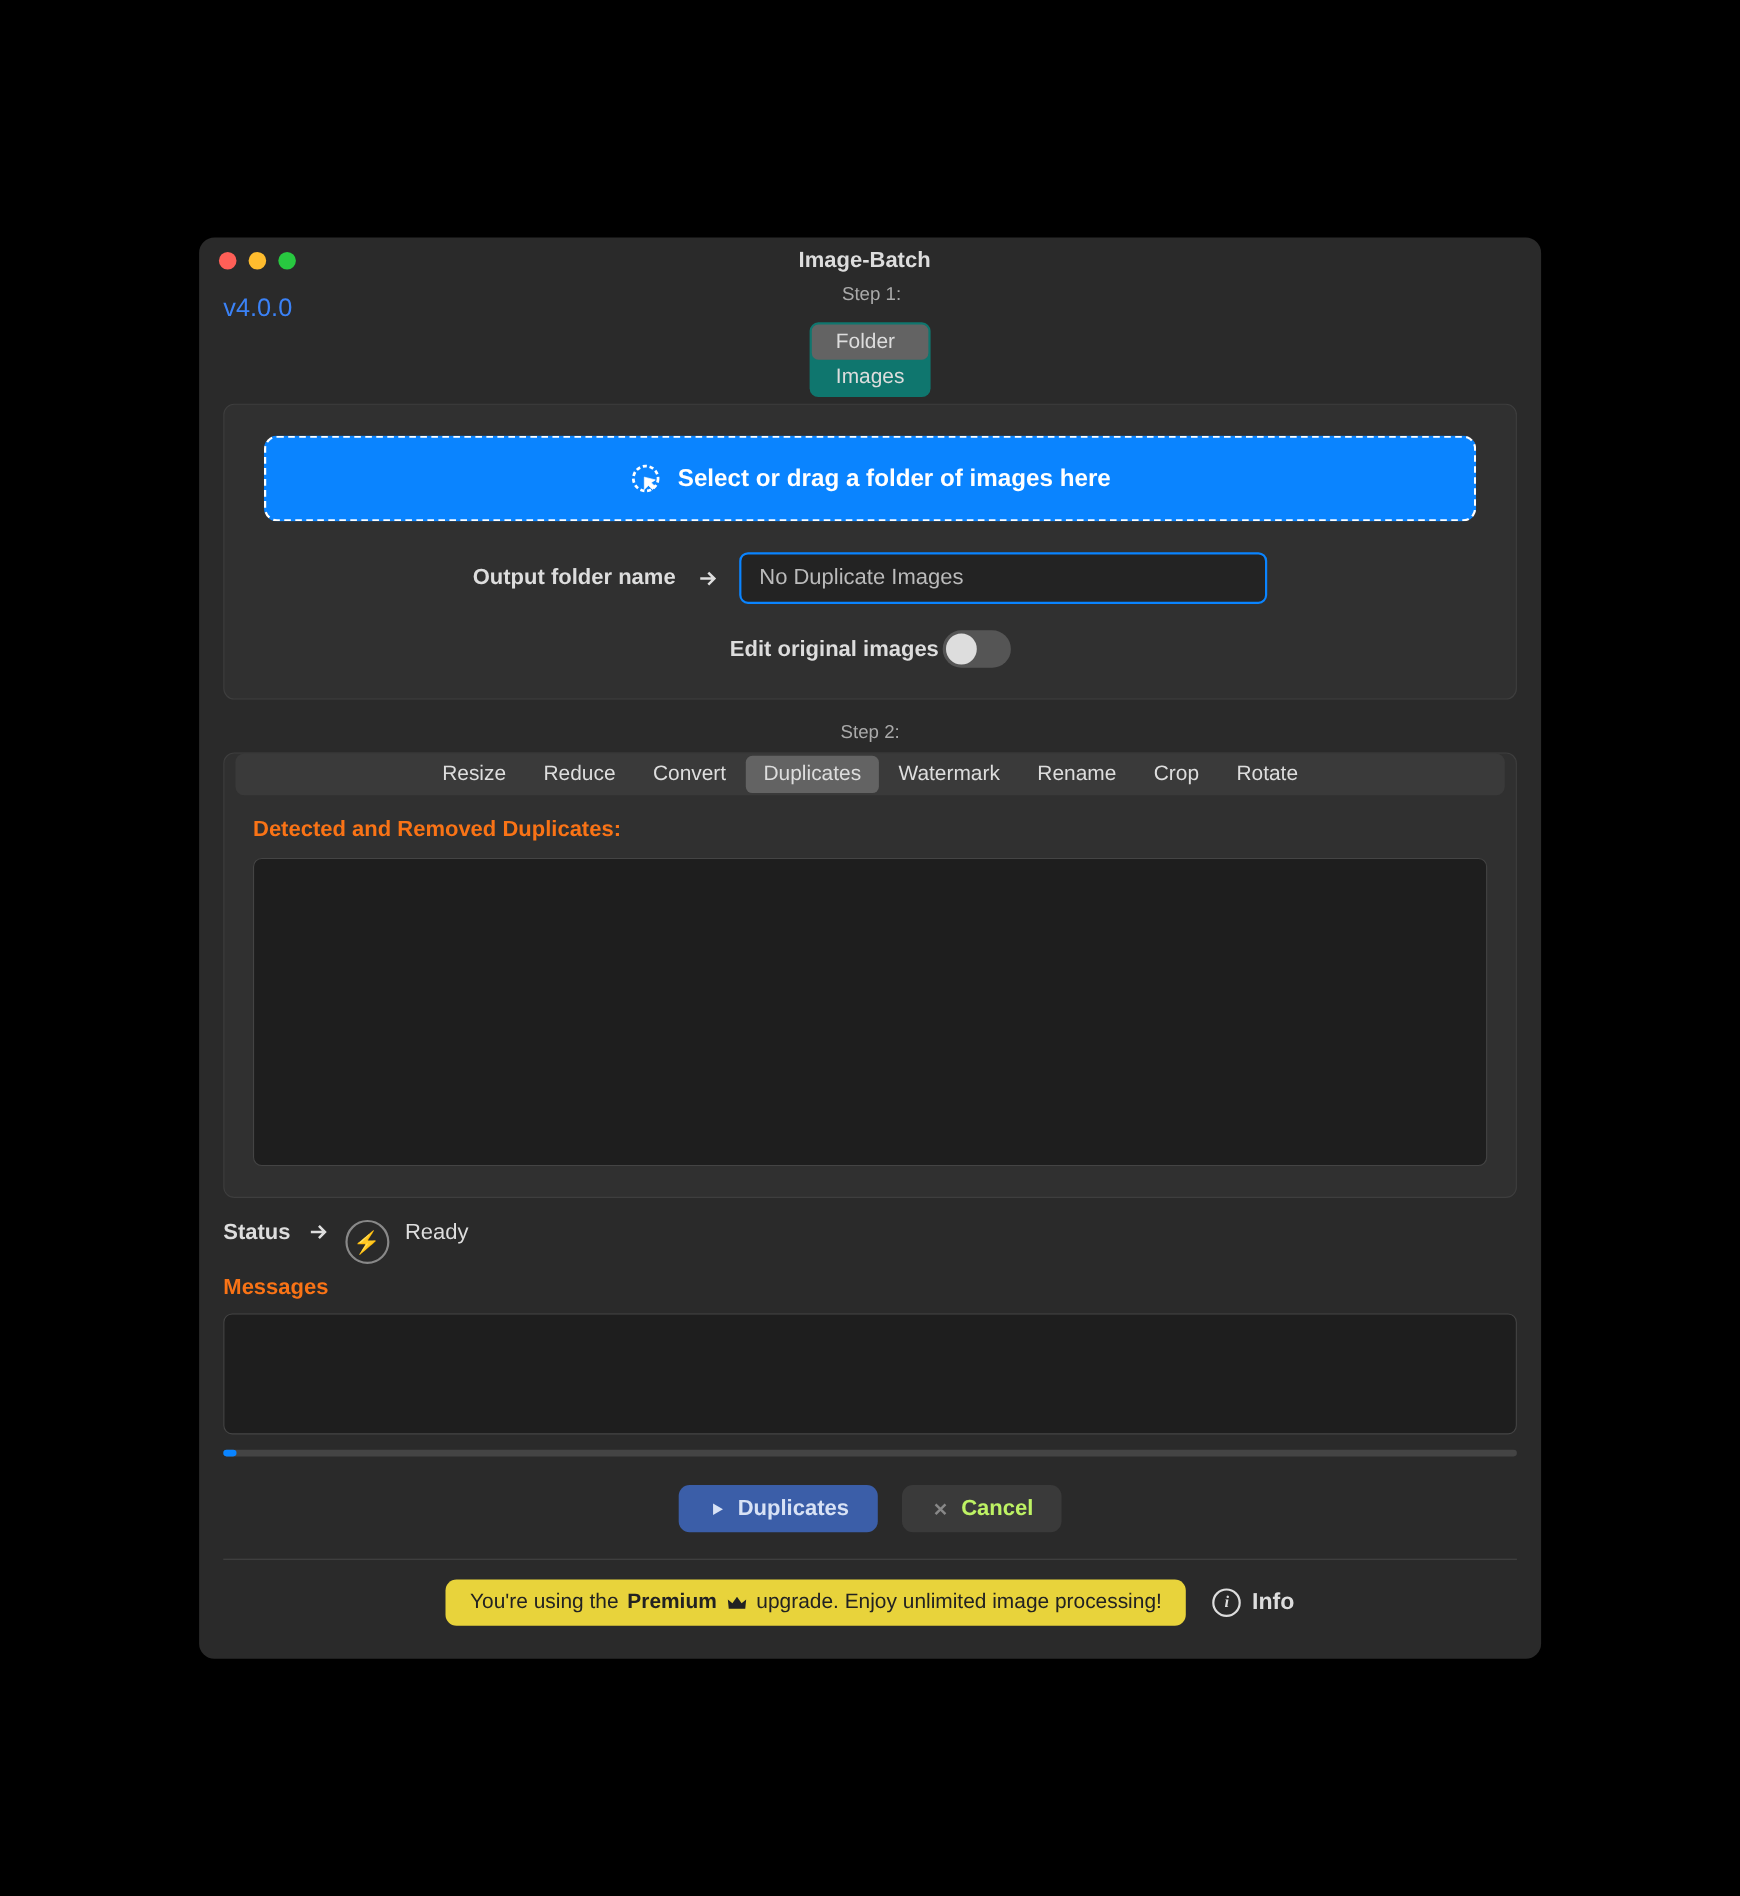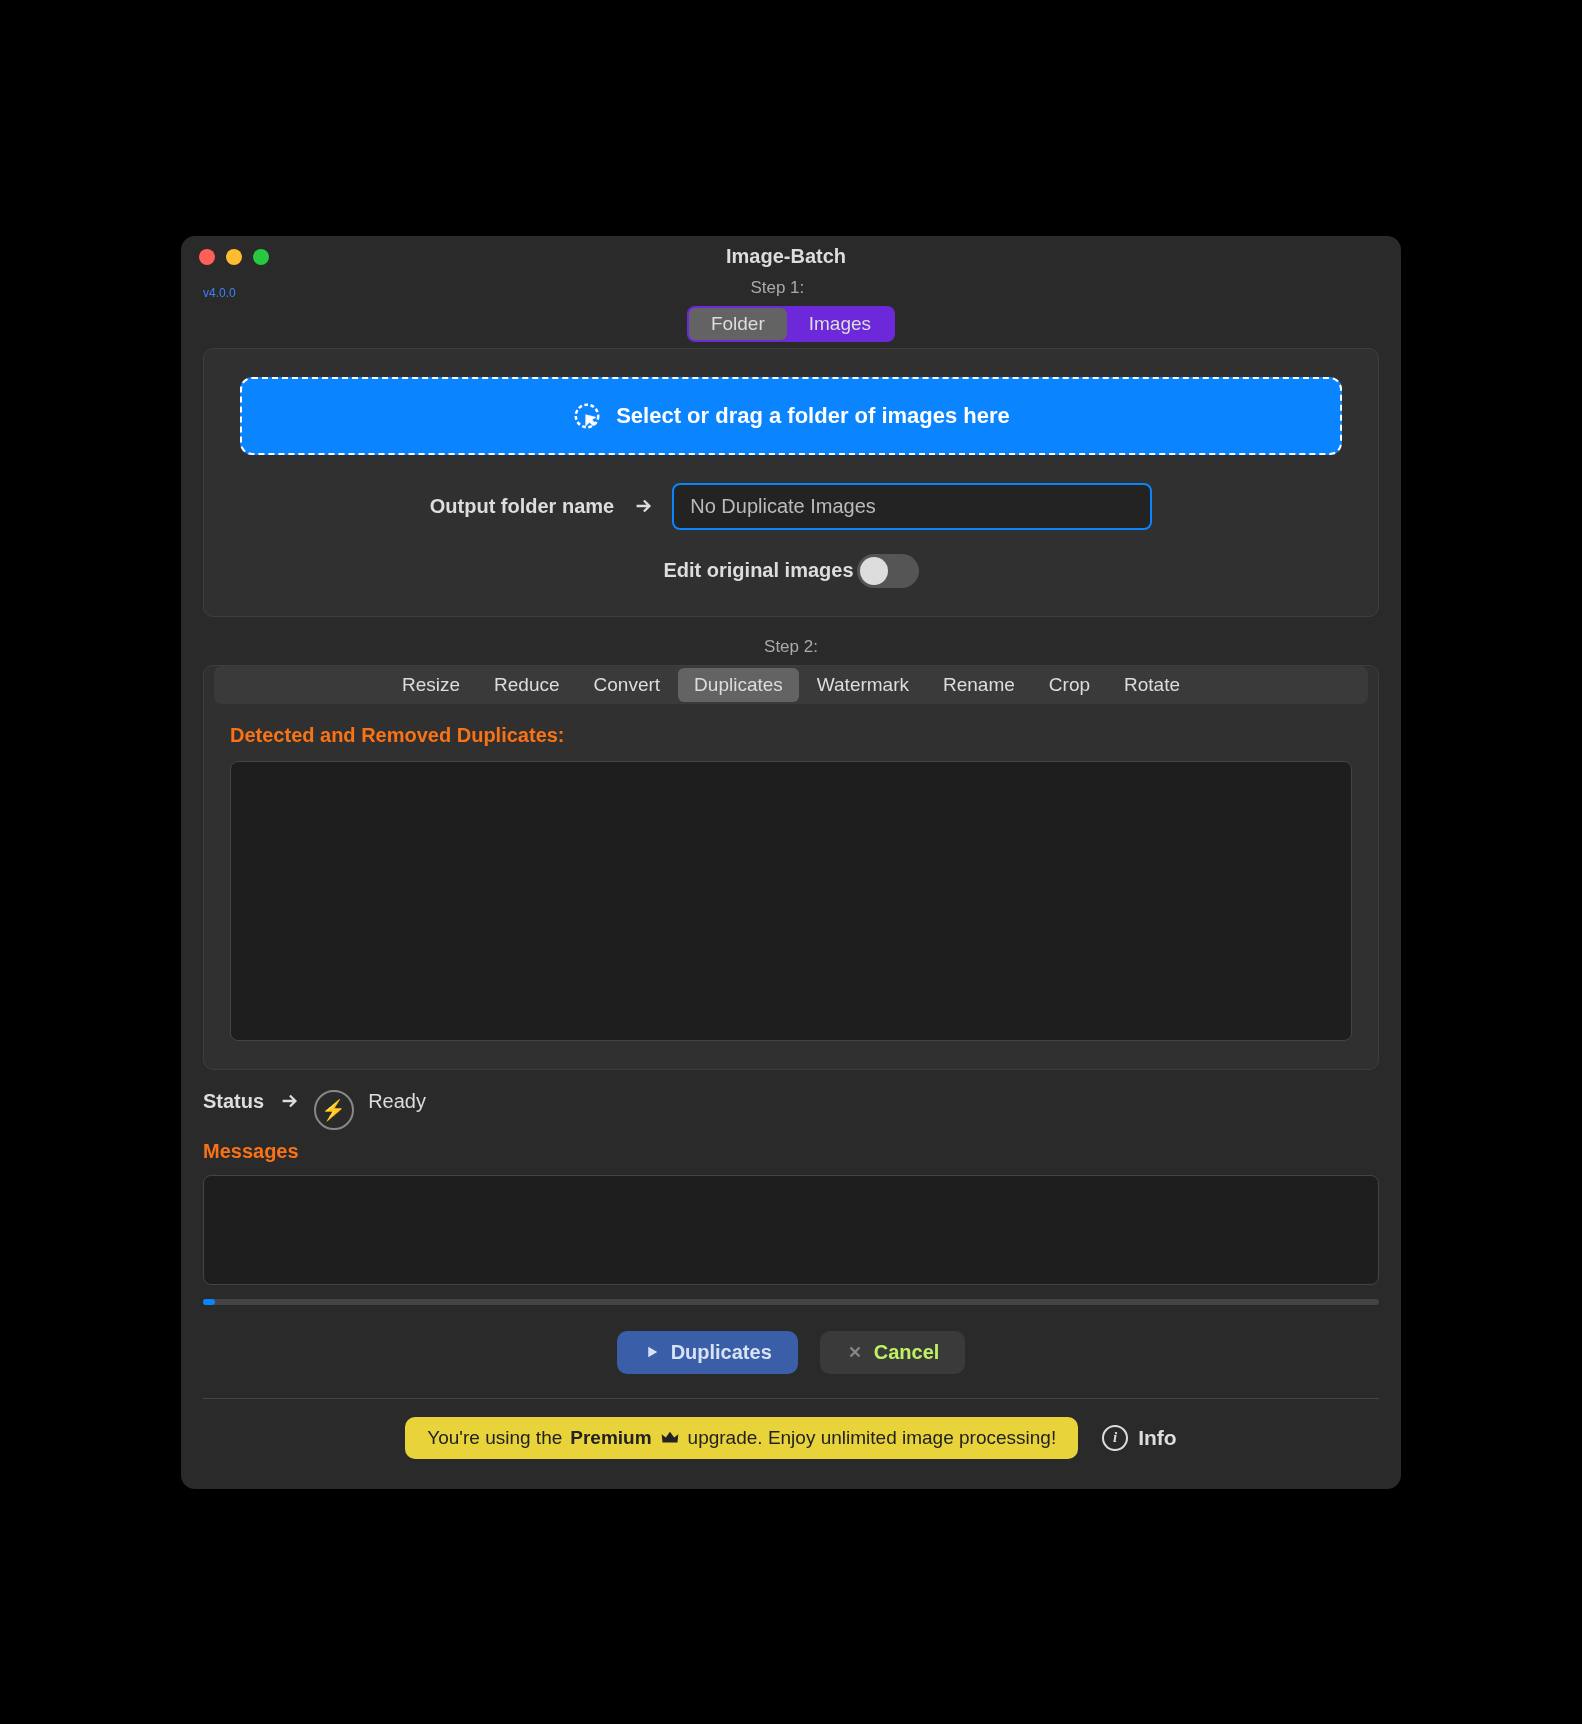--- a/index.html
+++ b/index.html
@@ -4,24 +4,24 @@
 <style>
 * { margin:0; padding:0; box-sizing:border-box; font-family:-apple-system,BlinkMacSystemFont,"Segoe UI",sans-serif; }
 body { background:#000; width:1582px; height:1724px; display:flex; align-items:center; justify-content:center; }
 .window { width:1220px; background:#2a2a2a; border-radius:14px; overflow:hidden; position:relative; box-shadow:0 20px 60px rgba(0,0,0,.5); }
 .titlebar { height:42px; display:flex; align-items:center; padding:0 18px; position:relative; }
 .traffic { display:flex; gap:11px; }
 .dot { width:16px; height:16px; border-radius:50%; }
 .dot.r{background:#ff5f57;} .dot.y{background:#febc2e;} .dot.g{background:#28c840;}
 .title { position:absolute; left:0; right:10px; text-align:center; color:#ddd; font-weight:600; font-size:20px; }
 .content { padding:0 22px 22px; }
-.version { color:#3b82f6; font-size:12px; font-weight:500; padding:8px 0 0 0; }
+.version { color:#3b82f6; font-size:23px; font-weight:500; padding:8px 0 0 0; }
 .step-label { text-align:center; color:#aaa; font-size:17px; margin-bottom:8px; }
 .seg-control { display:flex; justify-content:center; margin-bottom:6px; }
-.seg-wrap { display:flex; background:#6d28d9; border-radius:8px; padding:2px; }
+.seg-wrap { display:flex; background:#0f766e; border-radius:8px; padding:2px;flex-direction:column; }
 .seg-btn { padding:5px 22px; border-radius:6px; font-size:19px; color:#ddd; cursor:pointer; }
 .seg-btn.active { background:#636363; }
 .panel { background:#303030; border:1px solid #3e3e3e; border-radius:10px; padding:28px 36px; margin-bottom:20px; }
 .dropzone { background:#0a84ff; border:2px dashed #fff; border-radius:12px; padding:22px; display:flex; align-items:center; justify-content:center; gap:14px; cursor:pointer; margin-bottom:28px; }
 .dropzone-text { color:#fff; font-size:22px; font-weight:700; }
 .cursor-icon { width:30px; height:30px; }
 .row { display:flex; align-items:center; justify-content:center; gap:18px; margin-bottom:24px; }
 .row-label { color:#ddd; font-size:20px; font-weight:600; }
 .arrow-icon { color:#ddd; }
 .text-input { background:#232323; border:2px solid #0a84ff; border-radius:8px; padding:10px 16px; color:#bbb; font-size:20px; width:480px; outline:none; }

